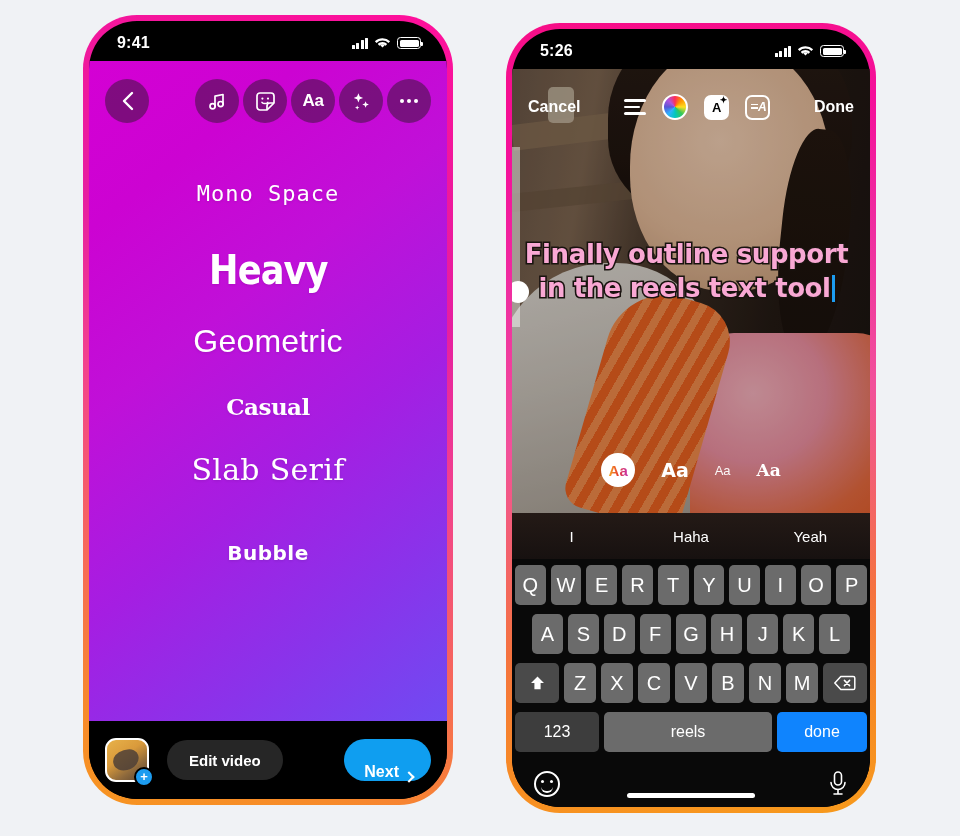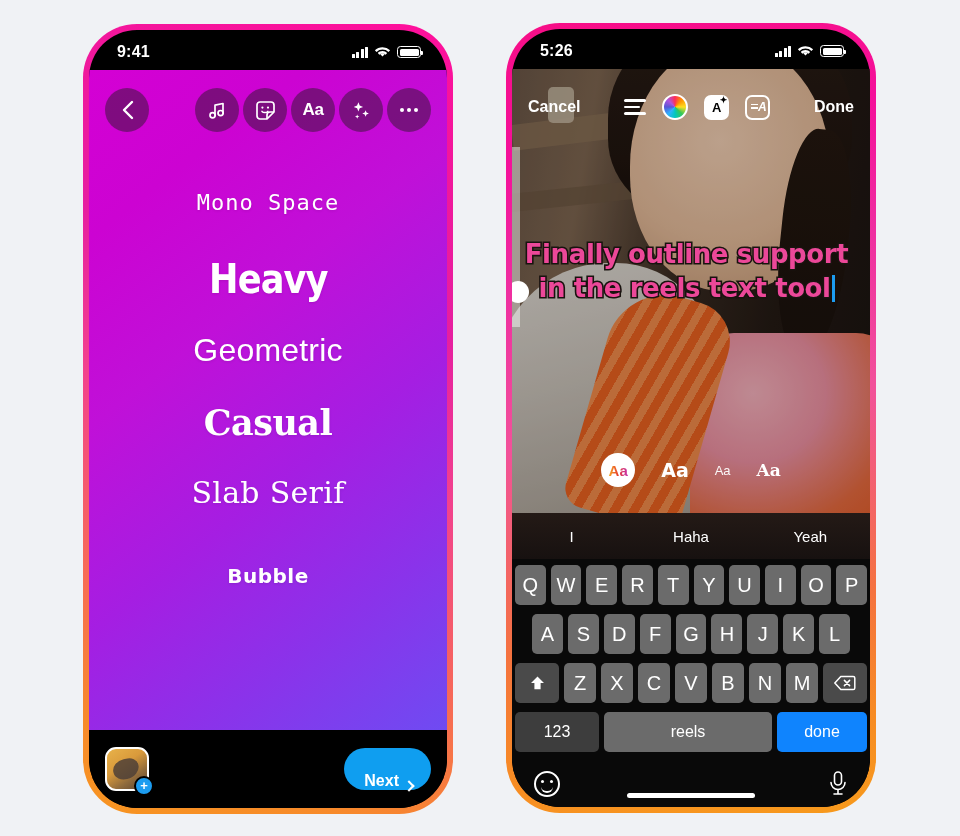--- a/index.html
+++ b/index.html
@@ -11,21 +11,21 @@
   }
   .stage { position: relative; width: 960px; height: 836px; }
 
   
   .phone {
     position: absolute;
     width: 370px; height: 790px;
     border-radius: 54px;
     padding: 6px;
   }
-  .phone.left  { left: 83px; top: 24px;
+  .phone.left  { left: 83px; top: 15px;
     background: linear-gradient(200deg,#ff0f9b 0%, #f0189c 18%, #e61fa0 34%, #f2428d 52%, #f76b55 74%, #f78a2a 90%, #f79520 100%); }
   .phone.right { left: 506px; top: 23px;
     background: linear-gradient(170deg,#f70e86 0%, #f5109a 16%, #ef2fa0 32%, #f2519a 50%, #f5733f 74%, #f78b24 88%, #f79a1c 100%); }
   .screen {
     position: relative; width: 100%; height: 100%;
     border-radius: 48px; overflow: hidden; background: #000;
   }
 
   
   .statusbar {
@@ -65,21 +65,21 @@
 
   .font-list {
     position: absolute; left: 0; right: 0; top: 160px; z-index: 20;
     display: flex; flex-direction: column; align-items: center;
   }
   .font-row { color: #fff; text-align: center; text-shadow: 0 1px 3px rgba(0,0,0,.10); }
   .f-mono { font-family: "DejaVu Sans Mono", monospace; font-size: 22px; letter-spacing: 1px; margin-bottom: 41px; }
   .f-heavy { font-family: "DejaVu Sans", sans-serif; font-weight: bold; font-size: 40px; letter-spacing: -1px;
              transform: scaleX(.88); margin-bottom: 30px; }
   .f-geom { font-family: "Liberation Sans", sans-serif; font-size: 32px; font-weight: normal; letter-spacing: .2px; margin-bottom: 33px; }
-  .f-casual { font-family: "DejaVu Serif", serif; font-weight: bold; font-size: 35px; letter-spacing: -.5px; margin-bottom: 32px; }
+  .f-casual { font-family: "DejaVu Serif", serif; font-weight: bold; font-size: 23px; letter-spacing: -.5px; margin-bottom: 32px; }
   .f-slab { font-family: "DejaVu Serif", serif; font-size: 30px; font-weight: normal; letter-spacing: .3px; margin-bottom: 54px; }
   .f-bubble { font-family: "DejaVu Sans", sans-serif; font-weight: bold; font-size: 20px; letter-spacing: .5px;
               }
 
   .bottom-bar {
     position: absolute; left: 0; right: 0; bottom: 0; height: 78px;
     background: #000; display: flex; align-items: center; padding: 0 16px; z-index: 30;
   }
   .thumb {
     position: relative; width: 44px; height: 44px; border-radius: 11px;
@@ -154,21 +154,21 @@
 
   .slider-track {
     position: absolute; left: 0; top: 118px; width: 8px; height: 180px; background: rgba(255,255,255,.45); z-index: 34;
   }
   .slider-knob {
     position: absolute; left: -5px; top: 252px; width: 22px; height: 22px; border-radius: 50%; background: #fff; z-index: 35;
   }
 
   .ov-text {
     position: absolute; left: 0; right: 9px; top: 208px; z-index: 33;
-    text-align: center; color: #ec4899;
+    text-align: center; color: #f9a8d4;
     font-family: "DejaVu Sans", sans-serif; font-weight: bold; font-size: 26px; line-height: 1.32;
     letter-spacing: -.4px;
     -webkit-text-stroke: 3.2px #1a1410;
     paint-order: stroke fill;
     text-shadow: 0 0 1px #1a1410;
   }
   .ov-text .ln { display: block; white-space: nowrap; }
   .caret { display:inline-block; width: 3px; height: 27px; background:#1c9cf0; vertical-align:-5px; margin-left: 1px;
            -webkit-text-stroke: 0; }
 
@@ -292,20 +292,23 @@
         <div class="font-row f-casual">Casual</div>
         <div class="font-row f-slab">Slab Serif</div>
         <div class="font-row f-bubble">Bubble</div>
       </div>
 
       <div class="bottom-bar">
         <div class="thumb">
           <div class="blob"></div>
           <div class="plus">+</div>
         </div>
+        <div class="edit-pill">
+          <span>Edit video</span>
+        </div>
         <div class="next-btn">
           <span>Next</span>
           <span class="chev-r"></span>
         </div>
       </div>
 
     </div>
   </div>
 
   <div class="phone right">

